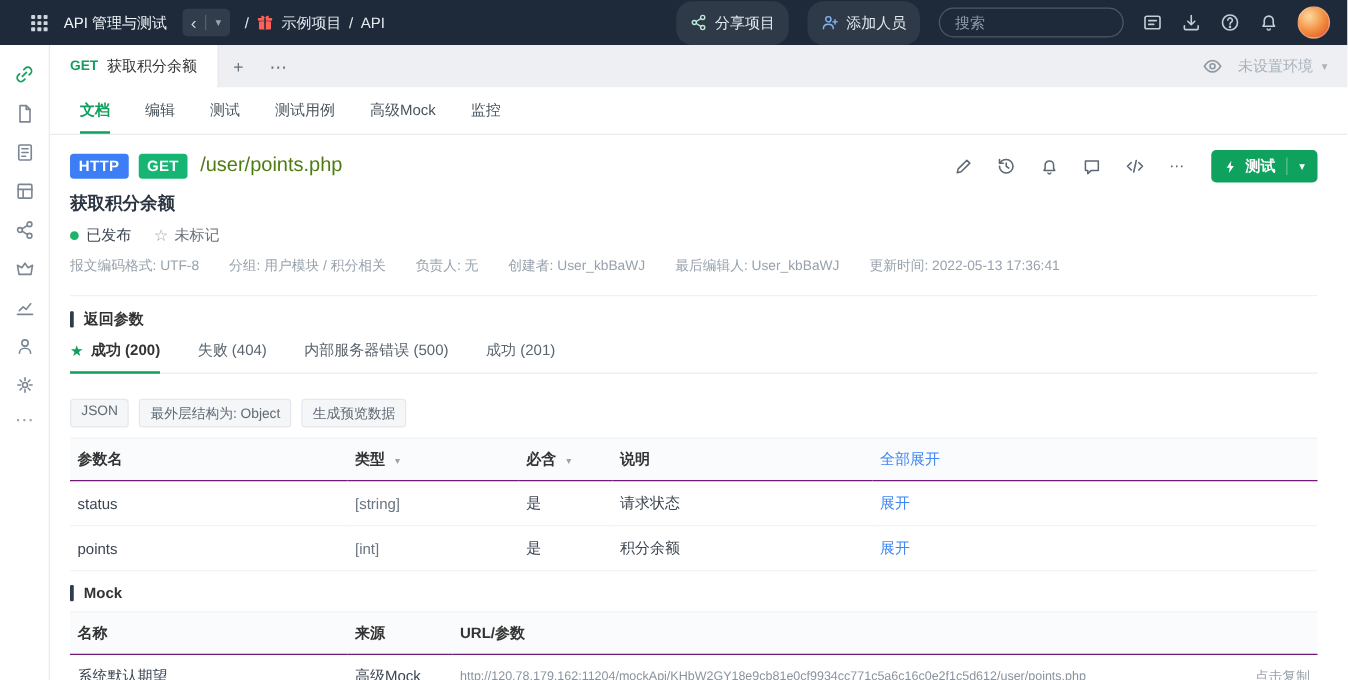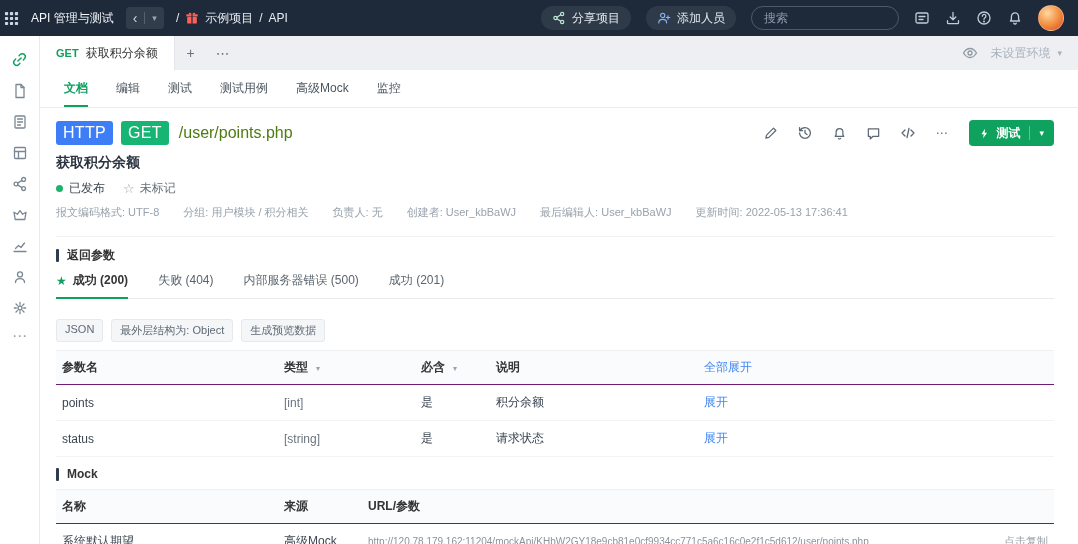--- a/index.html
+++ b/index.html
@@ -3,31 +3,31 @@
 <meta charset="utf-8">
 <style>
   *{box-sizing:border-box;margin:0;padding:0}
   html,body{width:1078px;height:544px;overflow:hidden}
   body{font-family:"Liberation Sans","DejaVu Sans",sans-serif;font-size:12px;color:#333;background:#fff}
   svg{display:block}
   .ic{fill:none;stroke:currentColor;stroke-width:1.3;stroke-linecap:round;stroke-linejoin:round}
   .icf{fill:currentColor;stroke:none}
 
   
-  .topbar{height:36px;background:#1e2a3a;display:flex;align-items:center;padding:0 14px 0 4px;color:#dde4ec;gap:12px}
+  .topbar{height:36px;background:#1e2a3a;display:flex;align-items:center;padding:0 14px 0 24px;color:#dde4ec;gap:12px}
   .tb-left{display:flex;align-items:center;gap:12px;flex:1;min-width:0}
   .tb-grid{color:#cdd6e0;cursor:pointer}
   .tb-title{font-size:12px;color:#f2f6fa;white-space:nowrap}
   .tb-nav{display:flex;align-items:center;background:rgba(255,255,255,.09);border-radius:4px;height:22px;padding:0 7px;gap:7px;cursor:pointer}
   .tb-chevron{font-size:14px;line-height:1;color:#cfd7e0}
   .tb-navsep{width:1px;height:12px;background:rgba(255,255,255,.18)}
   .tb-caret{font-size:9px;color:#9aa6b4}
   .tb-breadcrumb{display:flex;align-items:center;gap:6px;font-size:12px;color:#e6ebf1;white-space:nowrap}
   .tb-right{display:flex;align-items:center;gap:15px}
-  .tb-pill{display:flex;align-items:center;gap:6px;height:24px;padding:0 11px;border-radius:13px;background:rgba(255,255,255,.08);color:#e2e8ef;font-size:12px;cursor:pointer;white-space:nowrap}
+  .tb-pill{display:flex;align-items:center;gap:6px;height:35px;padding:0 11px;border-radius:13px;background:rgba(255,255,255,.08);color:#e2e8ef;font-size:12px;cursor:pointer;white-space:nowrap}
   .tb-pill .pic{color:#bfe9d8}
   .tb-pill .pic2{color:#86b4f5}
   .tb-search{width:148px;height:24px;border-radius:13px;border:1px solid rgba(255,255,255,.22);background:transparent;color:#dbe2ea;padding:0 12px;font-size:12px;outline:none;font-family:inherit}
   .tb-search::placeholder{color:#8b98a9}
   .tb-ic{color:#c3ccd7;cursor:pointer;display:flex}
   .tb-avatar{width:26px;height:26px;border-radius:50%;background:radial-gradient(circle at 35% 30%,#ffd9a0 0%,#f08a3c 55%,#d9482f 100%);border:1px solid rgba(255,255,255,.25);cursor:pointer;flex:none}
 
   
   .app-body{display:flex;height:508px}
   .sidebar{width:40px;flex:none;border-right:1px solid #e8ebee;background:#fff;display:flex;flex-direction:column;align-items:center;padding-top:8px}
@@ -49,21 +49,21 @@
   .env-caret{font-size:9px;color:#a9b2bc}
 
   
   .doc-nav{height:38px;background:#fff;border-bottom:1px solid #e9ecef;display:flex;align-items:stretch;gap:28px;padding:0 24px;flex:none}
   .doc-tab{display:flex;align-items:center;color:#4a545e;font-size:12px;border-bottom:2px solid transparent;cursor:pointer;padding-top:1px}
   .doc-tab.active{color:#10a05e;border-bottom-color:#10a05e;font-weight:700}
 
   
   .content{flex:1;padding:12px 24px 0 16px;overflow:hidden}
   .api-row{display:flex;align-items:center;gap:8px}
-  .badge{color:#fff;font-size:16px;font-weight:400;padding:3px 7px;border-radius:3px;letter-spacing:.3px}
+  .badge{color:#fff;font-size:12px;font-weight:700;padding:3px 7px;border-radius:3px;letter-spacing:.3px}
   .badge-http{background:#3d7ef7}
   .badge-get{background:#17b573}
   .api-path{color:#4d7c0f;font-size:16px;margin-left:2px}
   .api-actions{margin-left:auto;display:flex;align-items:center;gap:19px;color:#5c6873}
   .act-ic{display:flex;cursor:pointer}
   .test-btn{background:#0fa15e;color:#fff;height:26px;border-radius:4px;display:flex;align-items:center;padding:0 10px;gap:6px;font-size:12px;font-weight:700;cursor:pointer;margin-left:3px}
   .test-divider{width:1px;height:14px;background:rgba(255,255,255,.35);margin:0 3px}
   .caret-w{font-size:9px}
 
   .api-title{margin-top:8px;font-size:14px;font-weight:700;color:#2b3440}
@@ -388,31 +388,31 @@
           <tr>
             <th>参数名</th>
             <th><span>类型</span><span class="thcaret">▾</span></th>
             <th><span>必含</span><span class="thcaret">▾</span></th>
             <th>说明</th>
             <th class="link">全部展开</th>
           </tr>
         </thead>
         <tbody>
           <tr>
+            <td>status</td>
+            <td class="muted">[string]</td>
+            <td>是</td>
+            <td>请求状态</td>
+            <td class="link">展开</td>
+          </tr>
+          <tr>
             <td>points</td>
             <td class="muted">[int]</td>
             <td>是</td>
             <td>积分余额</td>
-            <td class="link">展开</td>
-          </tr>
-          <tr>
-            <td>status</td>
-            <td class="muted">[string]</td>
-            <td>是</td>
-            <td>请求状态</td>
             <td class="link">展开</td>
           </tr>
         </tbody>
       </table>
 
       <div class="section-hd">
         <i class="sec-bar"></i>
         <span>Mock</span>
       </div>
 

